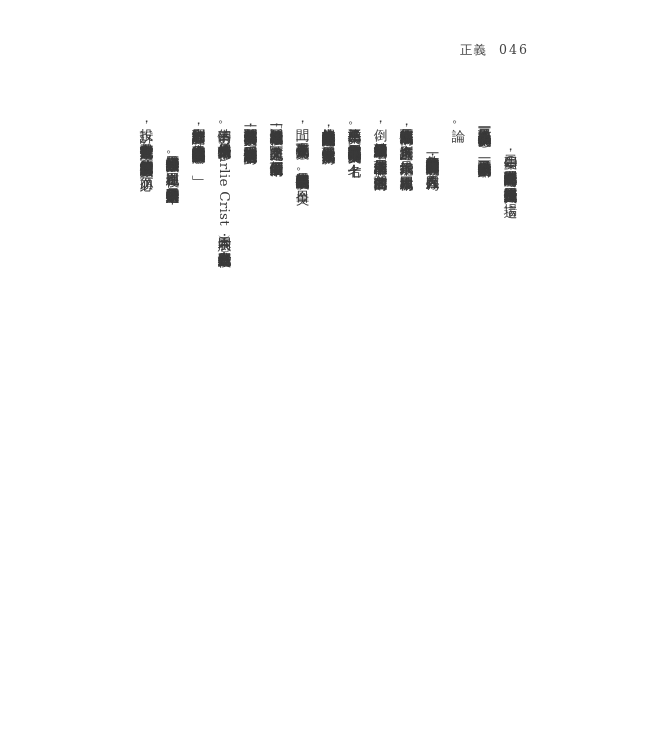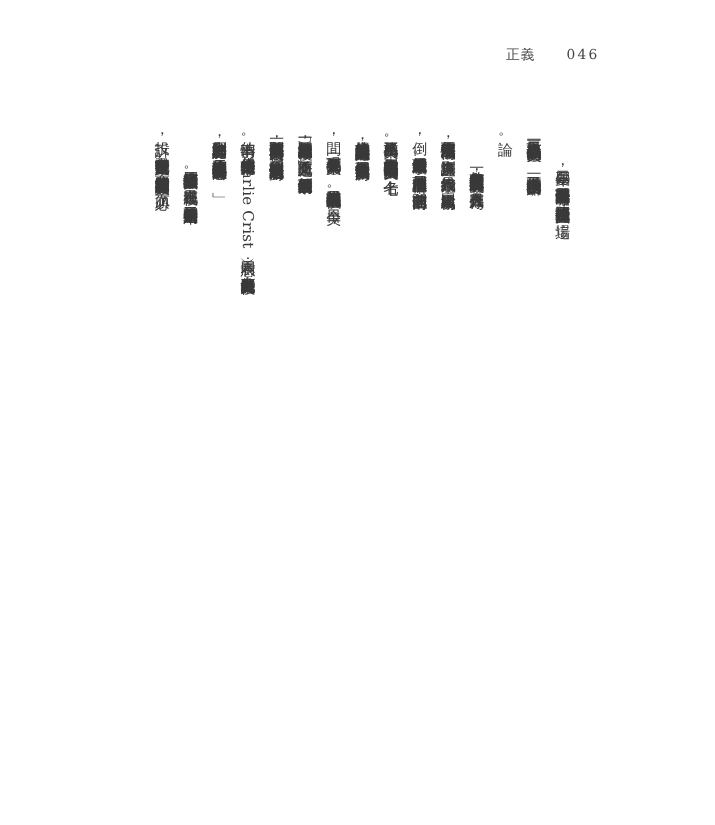--- a/index.html
+++ b/index.html
@@ -1,19 +1,19 @@
 <!DOCTYPE html>
 <html><head>
 <meta charset="utf-8">
 <style>
   html, body { margin:0; padding:0; background:#ffffff; }
   body { width:650px; height:750px; position:relative; overflow:hidden;
          font-family: "DejaVu Serif", "Liberation Serif", serif; color:#333; }
   .header { position:absolute; top:42px; left:460px; font-size:12.5px; color:#444; letter-spacing:1px; }
-  .header .num { margin-left:28px; letter-spacing:2px; }
+  .header .num { margin-left:12px; letter-spacing:2px; }
   .page-text {
     position:absolute; top:118px; left:136px; width:388px; height:560px;
     writing-mode: vertical-rl; -webkit-writing-mode: vertical-rl;
     font-size:13.6px; line-height:26px; color:#3a3a3a; letter-spacing:0.2px;
     text-orientation: mixed;
   }
   .col { display:block; white-space:nowrap; }
   .ind { padding-top:27px; }
 </style>
 </head>

